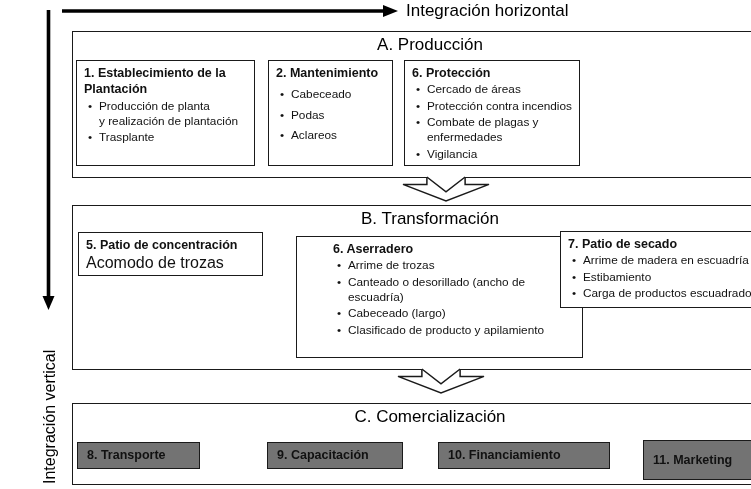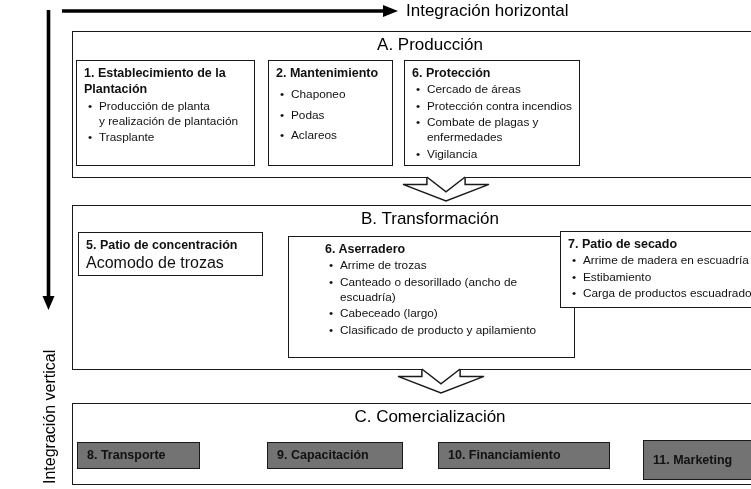--- a/index.html
+++ b/index.html
@@ -65,21 +65,21 @@
     <ul class="blist">
       <li>Producción de planta
 y realización de plantación</li>
       <li>Trasplante</li>
     </ul>
   </div>
 
   <div class="sbox" style="left:228px; top:60px; width:125px; height:106px;">
     <div class="sbox-h">2. Mantenimiento</div>
     <ul class="blist roomy">
-      <li>Chaponeo</li>
+      <li>Cabeceado</li>
       <li>Podas</li>
       <li>Aclareos</li>
     </ul>
   </div>
 
   <div class="sbox" style="left:364px; top:60px; width:176px; height:106px;">
     <div class="sbox-h">6. Protección</div>
     <ul class="blist">
       <li>Cercado de áreas</li>
       <li>Protección contra incendios</li>
@@ -97,21 +97,21 @@
 
   <div class="section" style="left:32px; top:205px; width:716px; height:165px;">
     <div class="sec-title">B. Transformación</div>
   </div>
 
   <div class="sbox" style="left:38px; top:232px; width:185px; height:44px;">
     <div class="sbox-h">5. Patio de concentración</div>
     <div class="note">Acomodo de trozas</div>
   </div>
 
-  <div class="sbox" style="left:248px; top:236px; width:287px; height:122px;padding-left:36px;">
+  <div class="sbox" style="left:256px; top:236px; width:287px; height:122px;padding-left:36px;">
     <div class="sbox-h">6. Aserradero</div>
     <ul class="blist">
       <li>Arrime de trozas</li>
       <li>Canteado o desorillado (ancho de
 escuadría)</li>
       <li>Cabeceado (largo)</li>
       <li>Clasificado de producto y apilamiento</li>
     </ul>
   </div>
 

